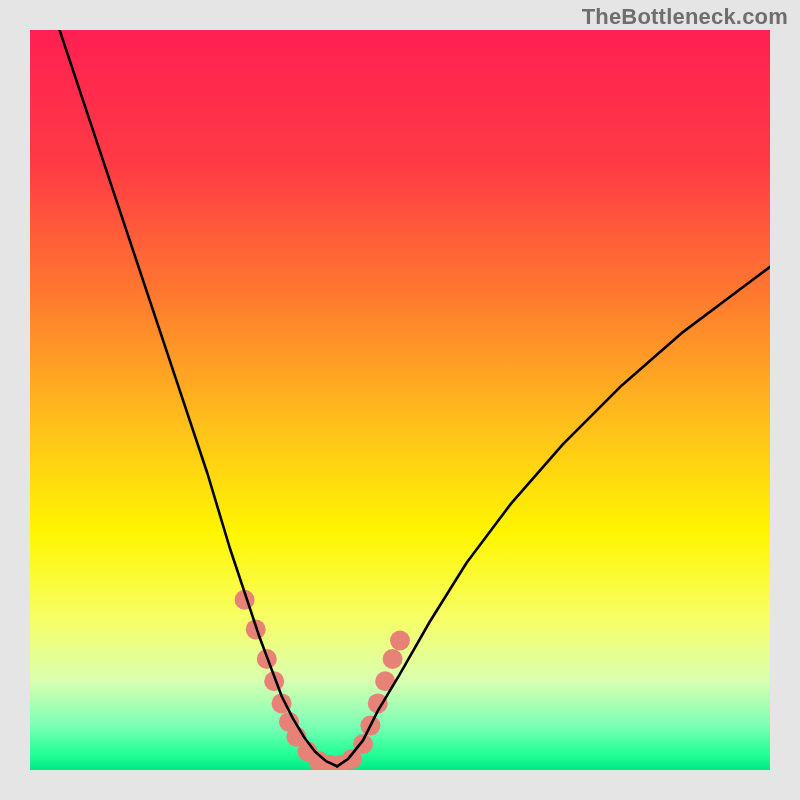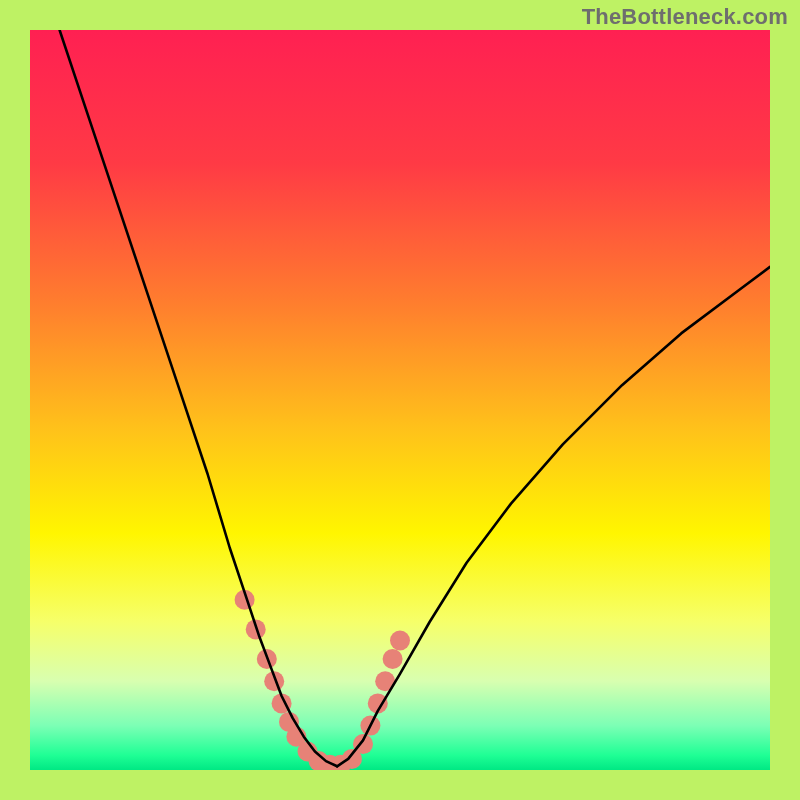--- a/index.html
+++ b/index.html
@@ -1,21 +1,21 @@
 <!DOCTYPE html>
 <html><head>
 <meta charset="utf-8">
 <style>
   * { margin: 0; padding: 0; box-sizing: border-box; }
   html, body { width: 800px; height: 800px; overflow: hidden; background: #000; }
   .frame {
     position: absolute;
     top: 0; left: 0;
     width: 800px; height: 800px;
-    background: #bef264;
+    background: #e5e5e5;
   }
   .plot-area {
     position: absolute;
     top: 30px;
     left: 30px;
     width: 740px;
     height: 740px;
     overflow: hidden;
   }
   .bg-gradient {

